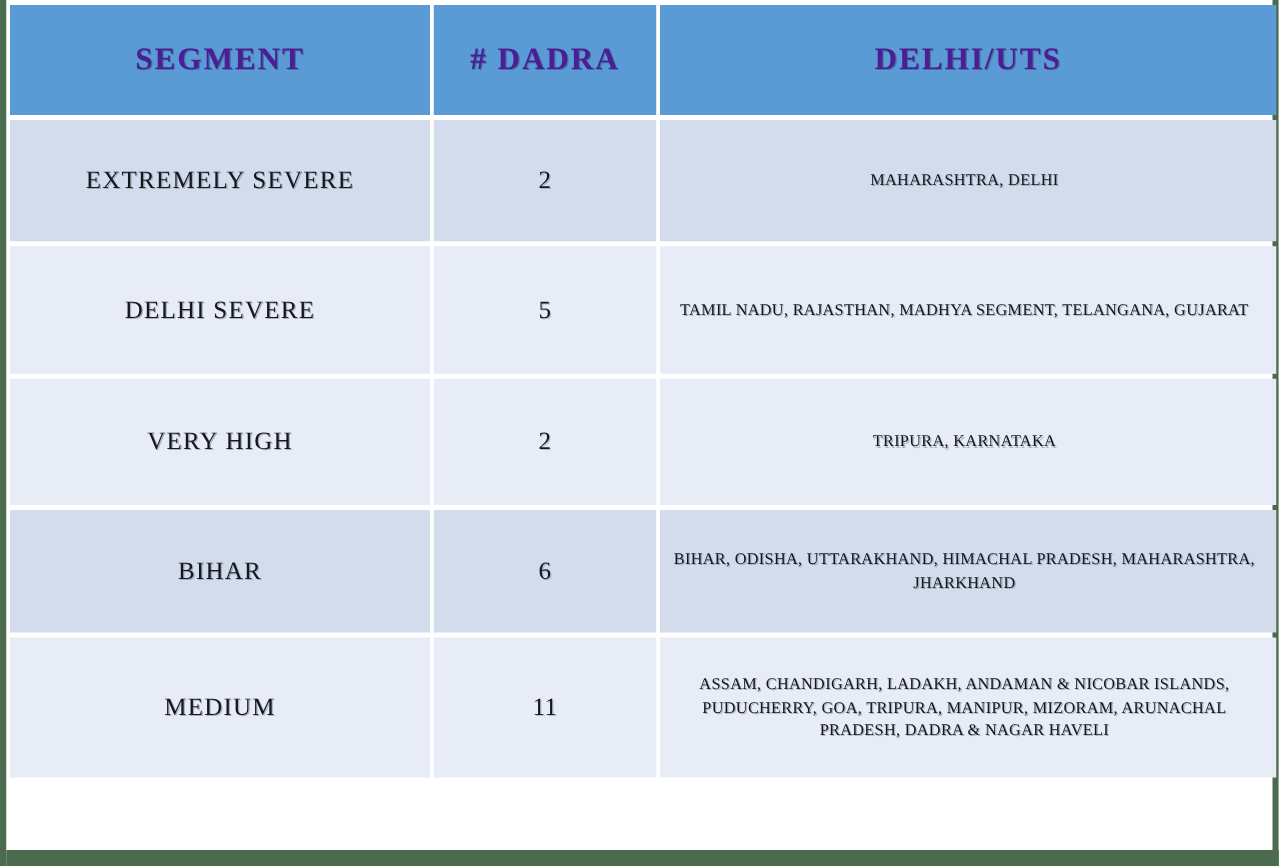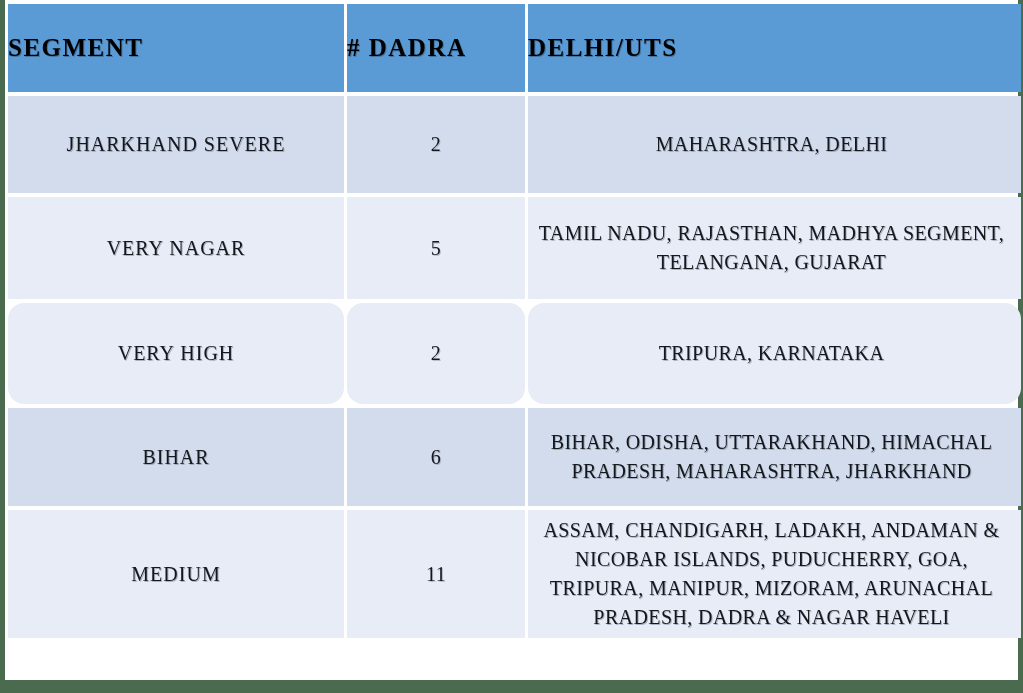--- a/index.html
+++ b/index.html
@@ -40,24 +40,24 @@
     margin: 0;
     table-layout: fixed;
   }
 
   col.c-segment  { width: 336px; }
   col.c-count    { width: 178px; }
   col.c-states   { width: 493px; }
 
   thead th {
     background: #5b9bd5;
-    color: #000000;
+    color: #4c1d95;
     height: 88px;
     vertical-align: middle;
-    text-align: left;
+    text-align: center;
     font-family: "Liberation Serif", serif;
     font-variant: small-caps;
     font-weight: bold;
     letter-spacing: 0.06em;
     font-size: 25px;
     text-shadow: 1px 1px 0 rgba(40,70,100,0.45);
     padding: 0;
     border: 0;
   }
 
@@ -73,26 +73,26 @@
     padding: 6px 10px;
     border: 0;
     line-height: 1.45;
   }
 
   tbody tr.row-dark td { background: #d2dcec; }
   tbody tr.row-light td { background: #e8ecf6; }
 
   tbody td.cell-segment { font-size: 20px; letter-spacing: 0.05em; }
   tbody td.cell-count   { font-size: 20px; text-shadow: 1px 1px 0 rgba(120,130,150,0.45); }
-  tbody td.cell-states  { font-size: 20px; padding-left: 8px; padding-right: 14px; }
+  tbody td.cell-states  { font-size: 13px; padding-left: 8px; padding-right: 14px; }
 
   tbody tr.h-1 td { height: 85px; }
   tbody tr.h-2 td { height: 90px; }
   tbody tr.h-3 td { height: 87px; }
-  tbody tr.h-4 td { height: 89px; border-radius: 16px; }
+  tbody tr.h-4 td { height: 89px; }
   tbody tr.h-5 td { height: 86px; }
   tbody tr.h-6 td { height: 100px; }
 </style>
 </head>
 <body>
 
 <div id="page">
 
   <table class="seg-table">
     <colgroup>
@@ -103,27 +103,27 @@
     <thead>
       <tr>
         <th>SEGMENT</th>
         <th># DADRA</th>
         <th>DELHI/UTS</th>
       </tr>
     </thead>
     <tbody>
 
       <tr class="row-dark h-1">
-        <td class="cell-segment">JHARKHAND SEVERE</td>
+        <td class="cell-segment">EXTREMELY SEVERE</td>
         <td class="cell-count">2</td>
         <td class="cell-states">MAHARASHTRA, DELHI</td>
       </tr>
 
       <tr class="row-light h-2">
-        <td class="cell-segment">VERY NAGAR</td>
+        <td class="cell-segment">DELHI SEVERE</td>
         <td class="cell-count">5</td>
         <td class="cell-states">TAMIL NADU, RAJASTHAN, MADHYA SEGMENT, TELANGANA, GUJARAT</td>
       </tr>
 
 
       <tr class="row-light h-4">
         <td class="cell-segment">VERY HIGH</td>
         <td class="cell-count">2</td>
         <td class="cell-states">TRIPURA, KARNATAKA</td>
       </tr>

